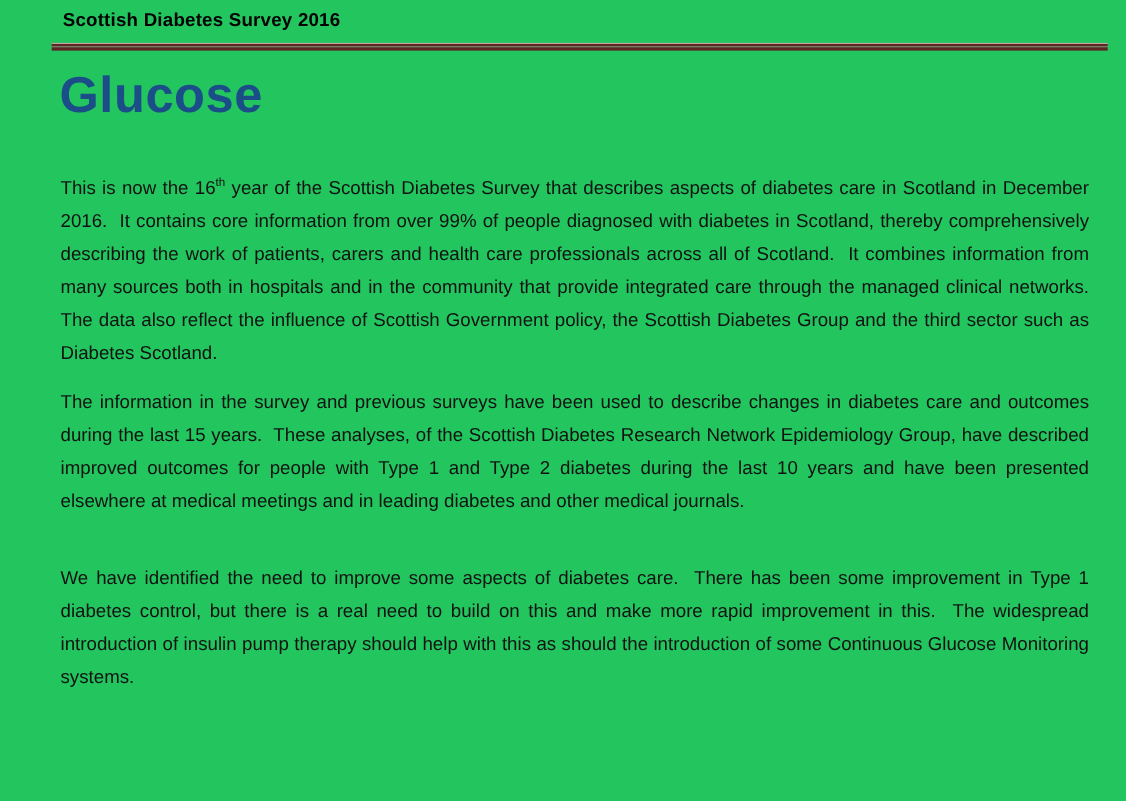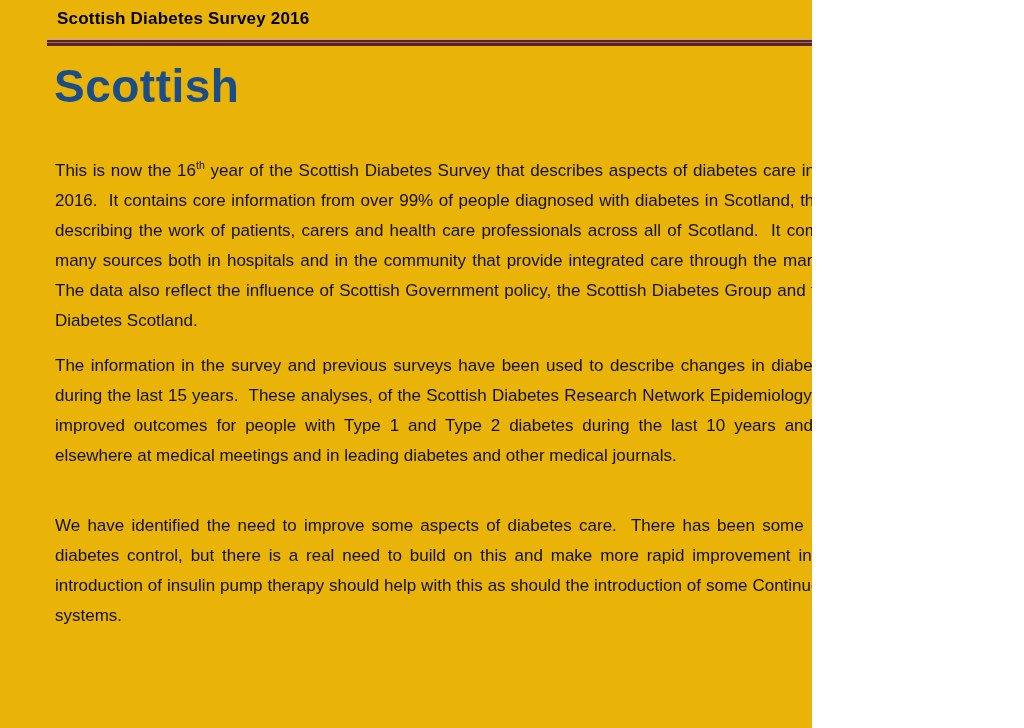--- a/index.html
+++ b/index.html
@@ -2,23 +2,23 @@
 <html><head>
 <meta charset="utf-8">
 <style>
   html, body {
     margin: 0;
     padding: 0;
     background: #ffffff;
   }
   .page {
     position: relative;
-    width: 812px;
+    width: 1024px;
     height: 728px;
-    background: #eab308;
+    background: #22c55e;
     overflow: hidden;
     font-family: "Liberation Sans", sans-serif;
     color: #111111;
   }
   .running-header-title {
     position: absolute;
     left: 57px;
     top: 9px;
     font-size: 17px;
     font-weight: bold;
@@ -75,21 +75,21 @@
 
   <div class="running-header-title">Scottish Diabetes Survey 2016</div>
 
   <div class="header-rule">
     <div class="rule-light" style="background: rgb(199, 162, 162);"></div>
     <div class="rule-dark-a" style="background: rgb(94, 36, 36);"></div>
     <div class="rule-mid" style="background: rgb(154, 107, 107);"></div>
     <div class="rule-dark-b" style="background: rgb(94, 36, 36);"></div>
   </div>
 
-  <h1 class="page-title" style="color: rgb(27, 78, 137);">Scottish</h1>
+  <h1 class="page-title" style="color: rgb(27, 78, 137);">Glucose</h1>
 
   <div class="document-body">
       <p class="para"><span>This is now the 16</span><sup>th</sup><span> year of the Scottish Diabetes Survey that describes aspects of diabetes care in Scotland in December 2016.  It contains core information from over 99% of people diagnosed with diabetes in Scotland, thereby comprehensively describing the work of patients, carers and health care professionals across all of Scotland.  It combines information from many sources both in hospitals and in the community that provide integrated care through the managed clinical networks.  The data also reflect the influence of Scottish Government policy, the Scottish Diabetes Group and the third sector such as Diabetes Scotland.</span></p>
       <p class="para"><span>The information in the survey and previous surveys have been used to describe changes in diabetes care and outcomes during the last 15 years.  These analyses, of the Scottish Diabetes Research Network Epidemiology Group, have described improved outcomes for people with Type 1 and Type 2 diabetes during the last 10 years and have been presented elsewhere at medical meetings and in leading diabetes and other medical journals.</span></p>
       <p class="para"><span>We have identified the need to improve some aspects of diabetes care.  There has been some improvement in Type 1 diabetes control, but there is a real need to build on this and make more rapid improvement in this.  The widespread introduction of insulin pump therapy should help with this as should the introduction of some Continuous Glucose Monitoring systems.</span></p>
     </div>
 
 </div>
 
 </body></html>

